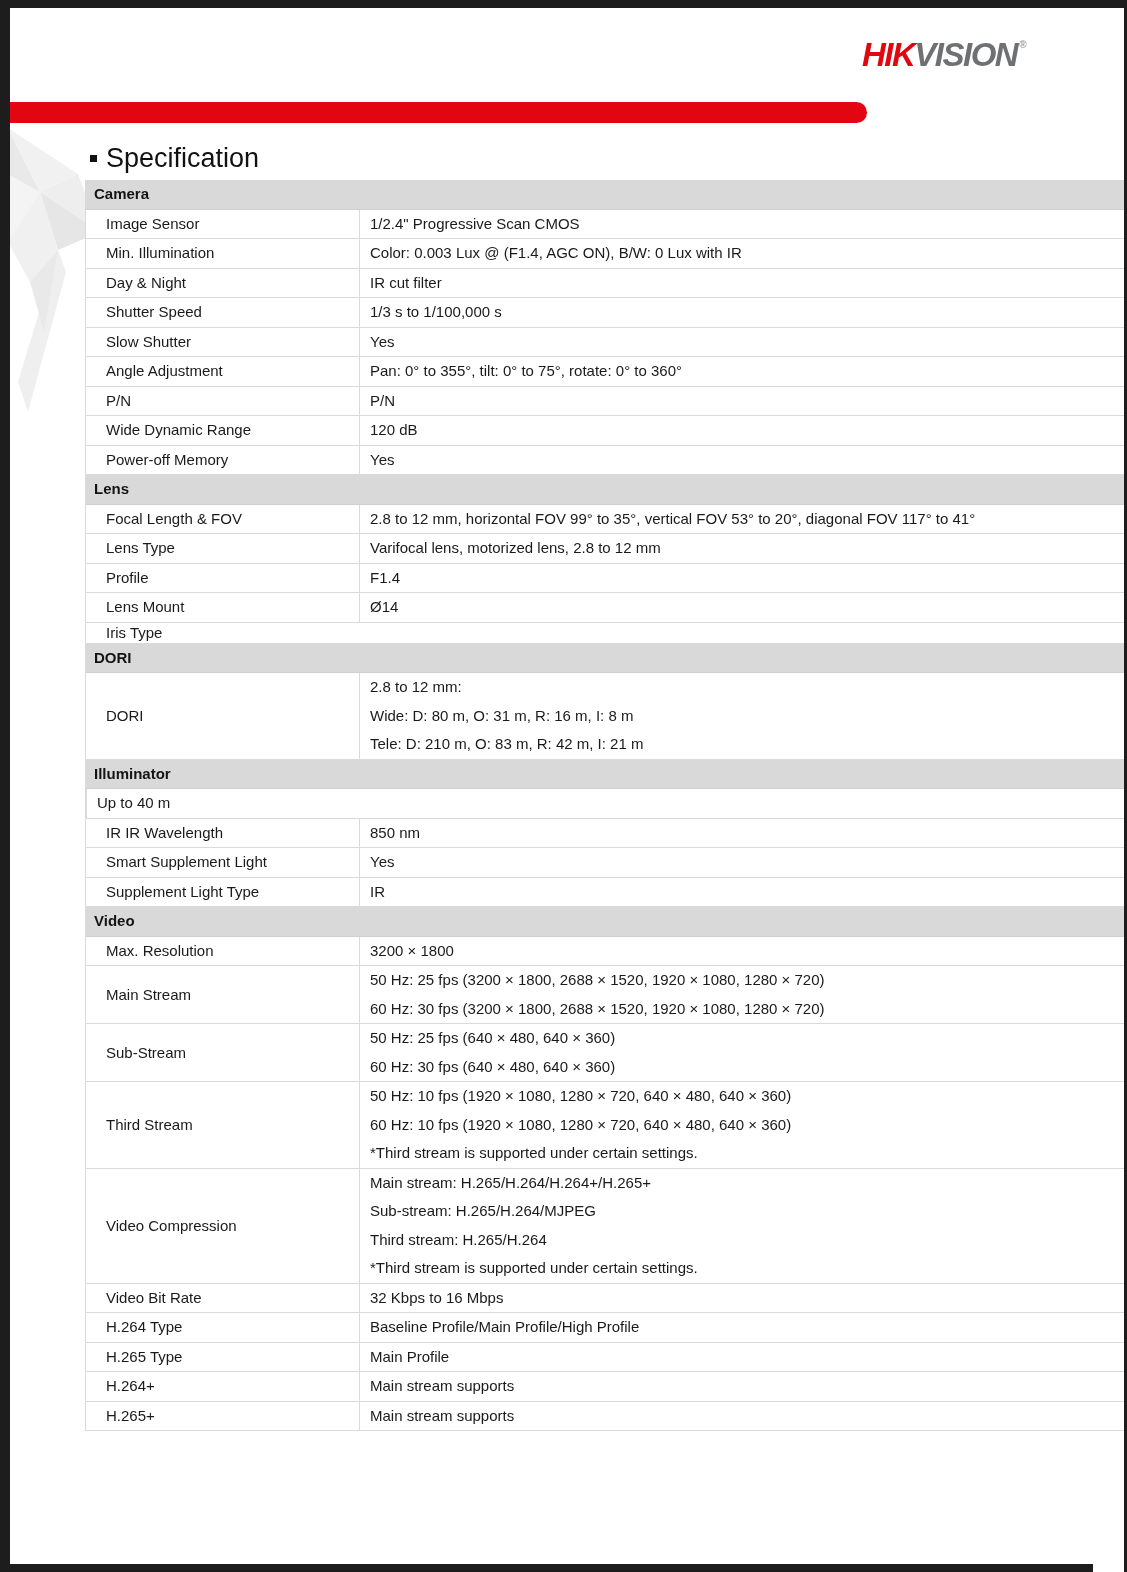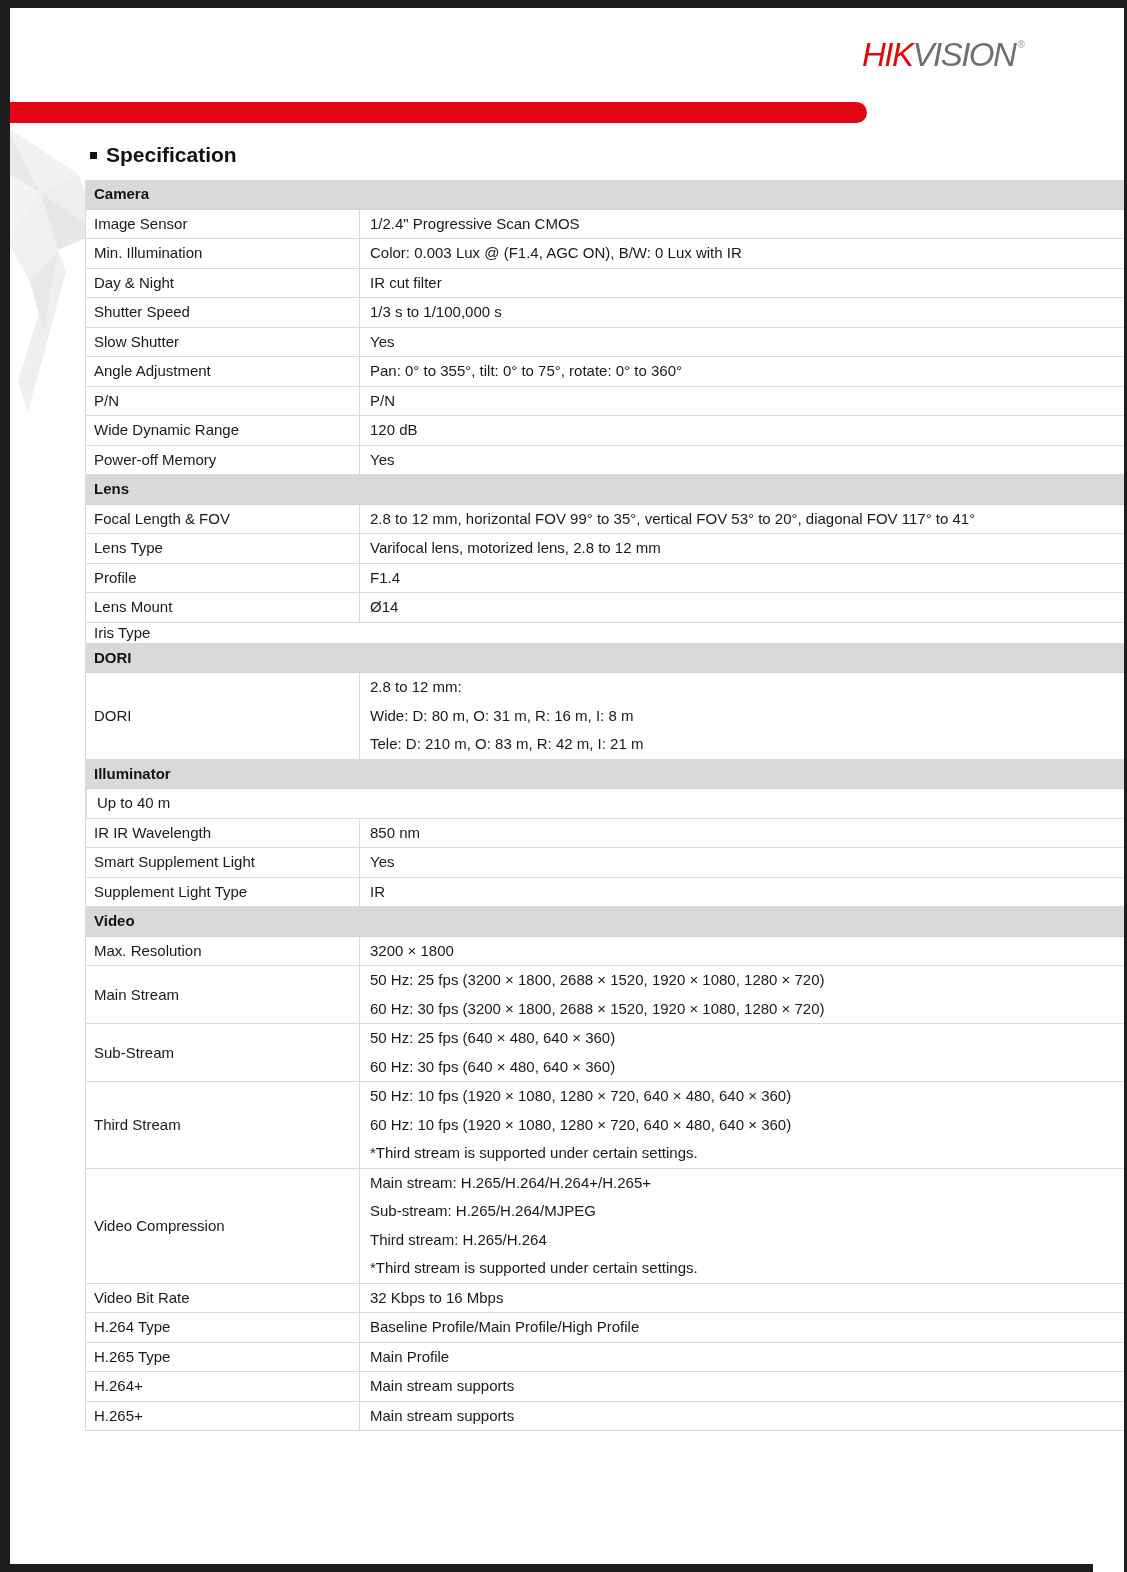--- a/index.html
+++ b/index.html
@@ -11,59 +11,59 @@
   }
   
   .frame-top{position:absolute;top:0;left:0;width:1127px;height:8px;background:#1d1d1d;z-index:6;}
   .frame-left{position:absolute;top:0;left:0;width:10px;height:1572px;background:#1d1d1d;z-index:5;}
   .frame-right{position:absolute;top:0;right:0;width:3px;height:1572px;background:#1d1d1d;z-index:5;}
   .frame-bottom{position:absolute;bottom:0;left:0;width:1093px;height:8px;background:#1d1d1d;z-index:4;}
 
   
   .logo{
     position:absolute;top:38px;left:862px;z-index:2;
-    font-style:italic;font-weight:400;font-size:33px;letter-spacing:-1.5px;
+    font-style:italic;font-weight:700;font-size:33px;letter-spacing:-1.5px;
     white-space:nowrap;line-height:1;
   }
   .logo-hik{color:#e2070f;}
   .logo-vision{color:#6e7073;}
   .logo-reg{font-size:10px;color:#9b9b9b;vertical-align:18px;font-style:normal;letter-spacing:0;margin-left:2px;}
 
   
   .red-bar{
     position:absolute;top:102px;left:10px;width:857px;height:21px;
     background:#e20613;border-radius:0 11px 11px 0;z-index:2;
   }
 
   
   .watermark{position:absolute;top:122px;left:0;z-index:0;}
 
   
   .spec-heading{
     position:absolute;top:143px;left:90px;margin:0;z-index:2;
-    font-size:21px;font-weight:bold;color:#111;
+    font-size:27px;font-weight:normal;color:#111;
     display:flex;align-items:center;gap:9px;
   }
   .bullet{width:7px;height:7px;background:#111;display:inline-block;flex:0 0 auto;}
 
   
   .spec-table{
     position:absolute;top:180px;left:85px;width:1101px;z-index:1;
     font-size:15px;box-sizing:border-box;
     border-left:1px solid #dadada;border-right:1px solid #dadada;
     background:#ffffff;
   }
   .section-row{
     background:#d9d9d9;font-weight:bold;line-height:28.5px;
     padding-left:8px;border-bottom:1px solid #cfcfcf;color:#141414;
   }
   .row{display:flex;border-bottom:1px solid #dadada;background:#ffffff;}
   .cell{box-sizing:border-box;}
   .cell.label{
-    width:273px;flex:0 0 273px;padding-left:8px;padding-right:6px;
+    width:273px;flex:0 0 273px;padding-left:20px;padding-right:6px;
     display:flex;align-items:center;line-height:20px;
   }
   .cell.value{flex:1;border-left:1px solid #dadada;padding-left:10px;padding-right:6px;}
   .vline{line-height:28.5px;white-space:normal;}
 </style>
 </head>
 <body>
 
 <div class="frame-top"></div>
 <div class="frame-left"></div>

